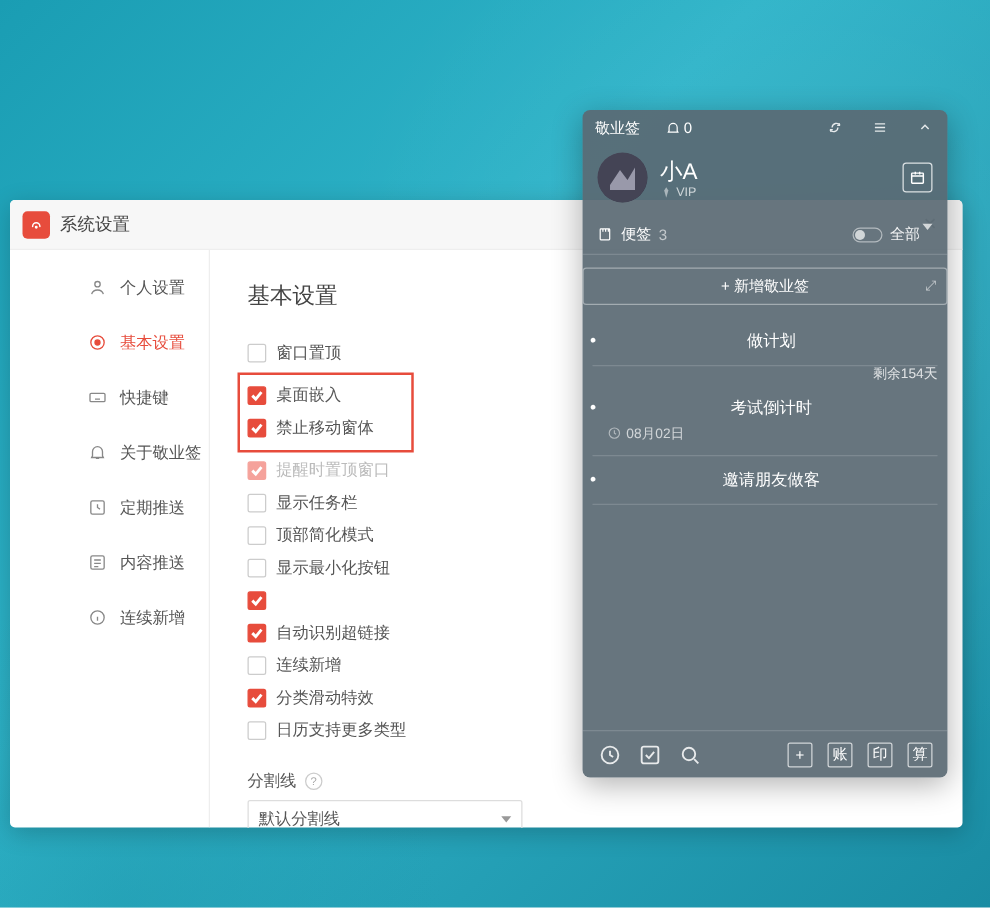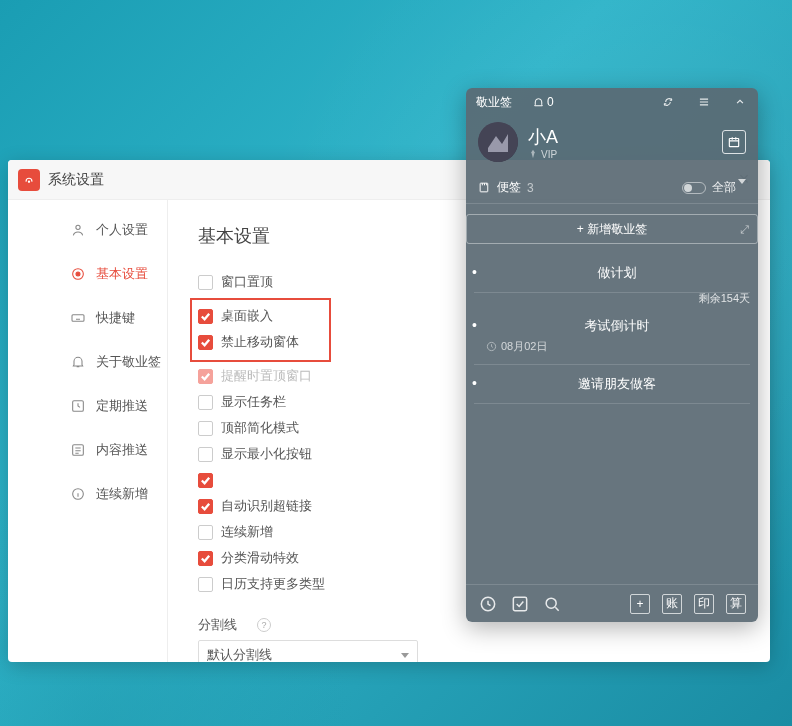--- a/index.html
+++ b/index.html
@@ -27,21 +27,21 @@
 .content { flex: 1; padding: 24px 30px; overflow-y: auto; }
 .content-title { font-size: 18px; color: #444; margin-bottom: 22px; }
 .option-row { display: flex; align-items: center; gap: 8px; height: 24px; margin-bottom: 2px; font-size: 13px; color: #555; }
 .cb { width: 15px; height: 15px; border: 1px solid #ccc; border-radius: 2px; display: inline-flex; align-items: center; justify-content: center; cursor: pointer; flex-shrink: 0; }
 .cb.checked { background: #e74c3c; border-color: #e74c3c; }
 .cb.checked.faded { background: #f5a29b; border-color: #f5a29b; }
 .cb svg { width: 11px; height: 11px; fill: none; stroke: #fff; stroke-width: 2.5; display: none; }
 .cb.checked svg { display: block; }
 .highlight-box { border: 2px solid #e74c3c; padding: 4px 30px 4px 6px; margin: 2px 0 2px -8px; display: inline-block; }
 .highlight-box .option-row { margin-bottom: 2px; }
-.section-label { font-size: 13px; color: #555; margin-top: 20px; margin-bottom: 6px; display: flex; align-items: center; gap: 20px; }
+.section-label { font-size: 13px; color: #555; margin-top: 20px; margin-bottom: 6px; display: flex; align-items: center; gap: 7px; }
 .help-icon { width: 14px; height: 14px; border: 1px solid #ccc; border-radius: 50%; display: inline-flex; align-items: center; justify-content: center; font-size: 9px; color: #aaa; }
 .select-box { width: 220px; height: 30px; border: 1px solid #ddd; border-radius: 2px; display: flex; align-items: center; justify-content: space-between; padding: 0 8px; font-size: 13px; color: #555; cursor: pointer; }
 
 
 .pill { position: absolute; height: 22px; background: #9aa3a9; color: #fff; font-size: 11px; display: flex; align-items: center; padding: 0 8px; border-radius: 3px 0 0 3px; }
 .pill.sq { width: 22px; padding: 0; justify-content: center; font-size: 16px; font-weight: bold; }
 
 
 .widget { position: absolute; right: 34px; top: 88px; width: 292px; height: 534px; background: rgba(90,105,115,0.92); border-radius: 6px; color: #fff; display: flex; flex-direction: column; overflow: hidden; box-shadow: 0 6px 24px rgba(0,0,0,0.3); }
 .widget-header { height: 28px; display: flex; align-items: center; padding: 0 10px; font-size: 12px; gap: 20px; }

